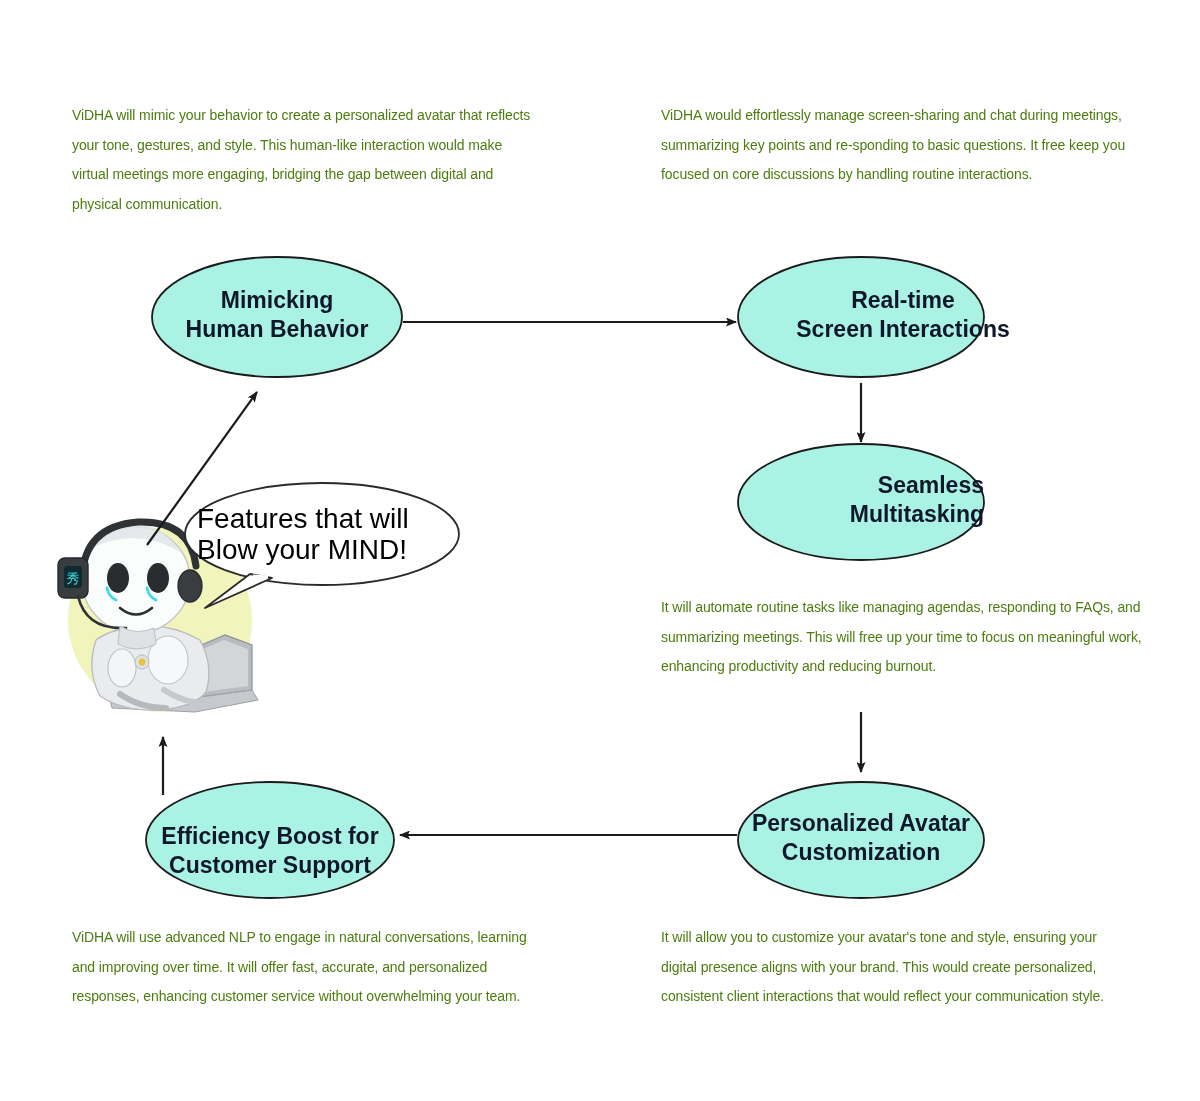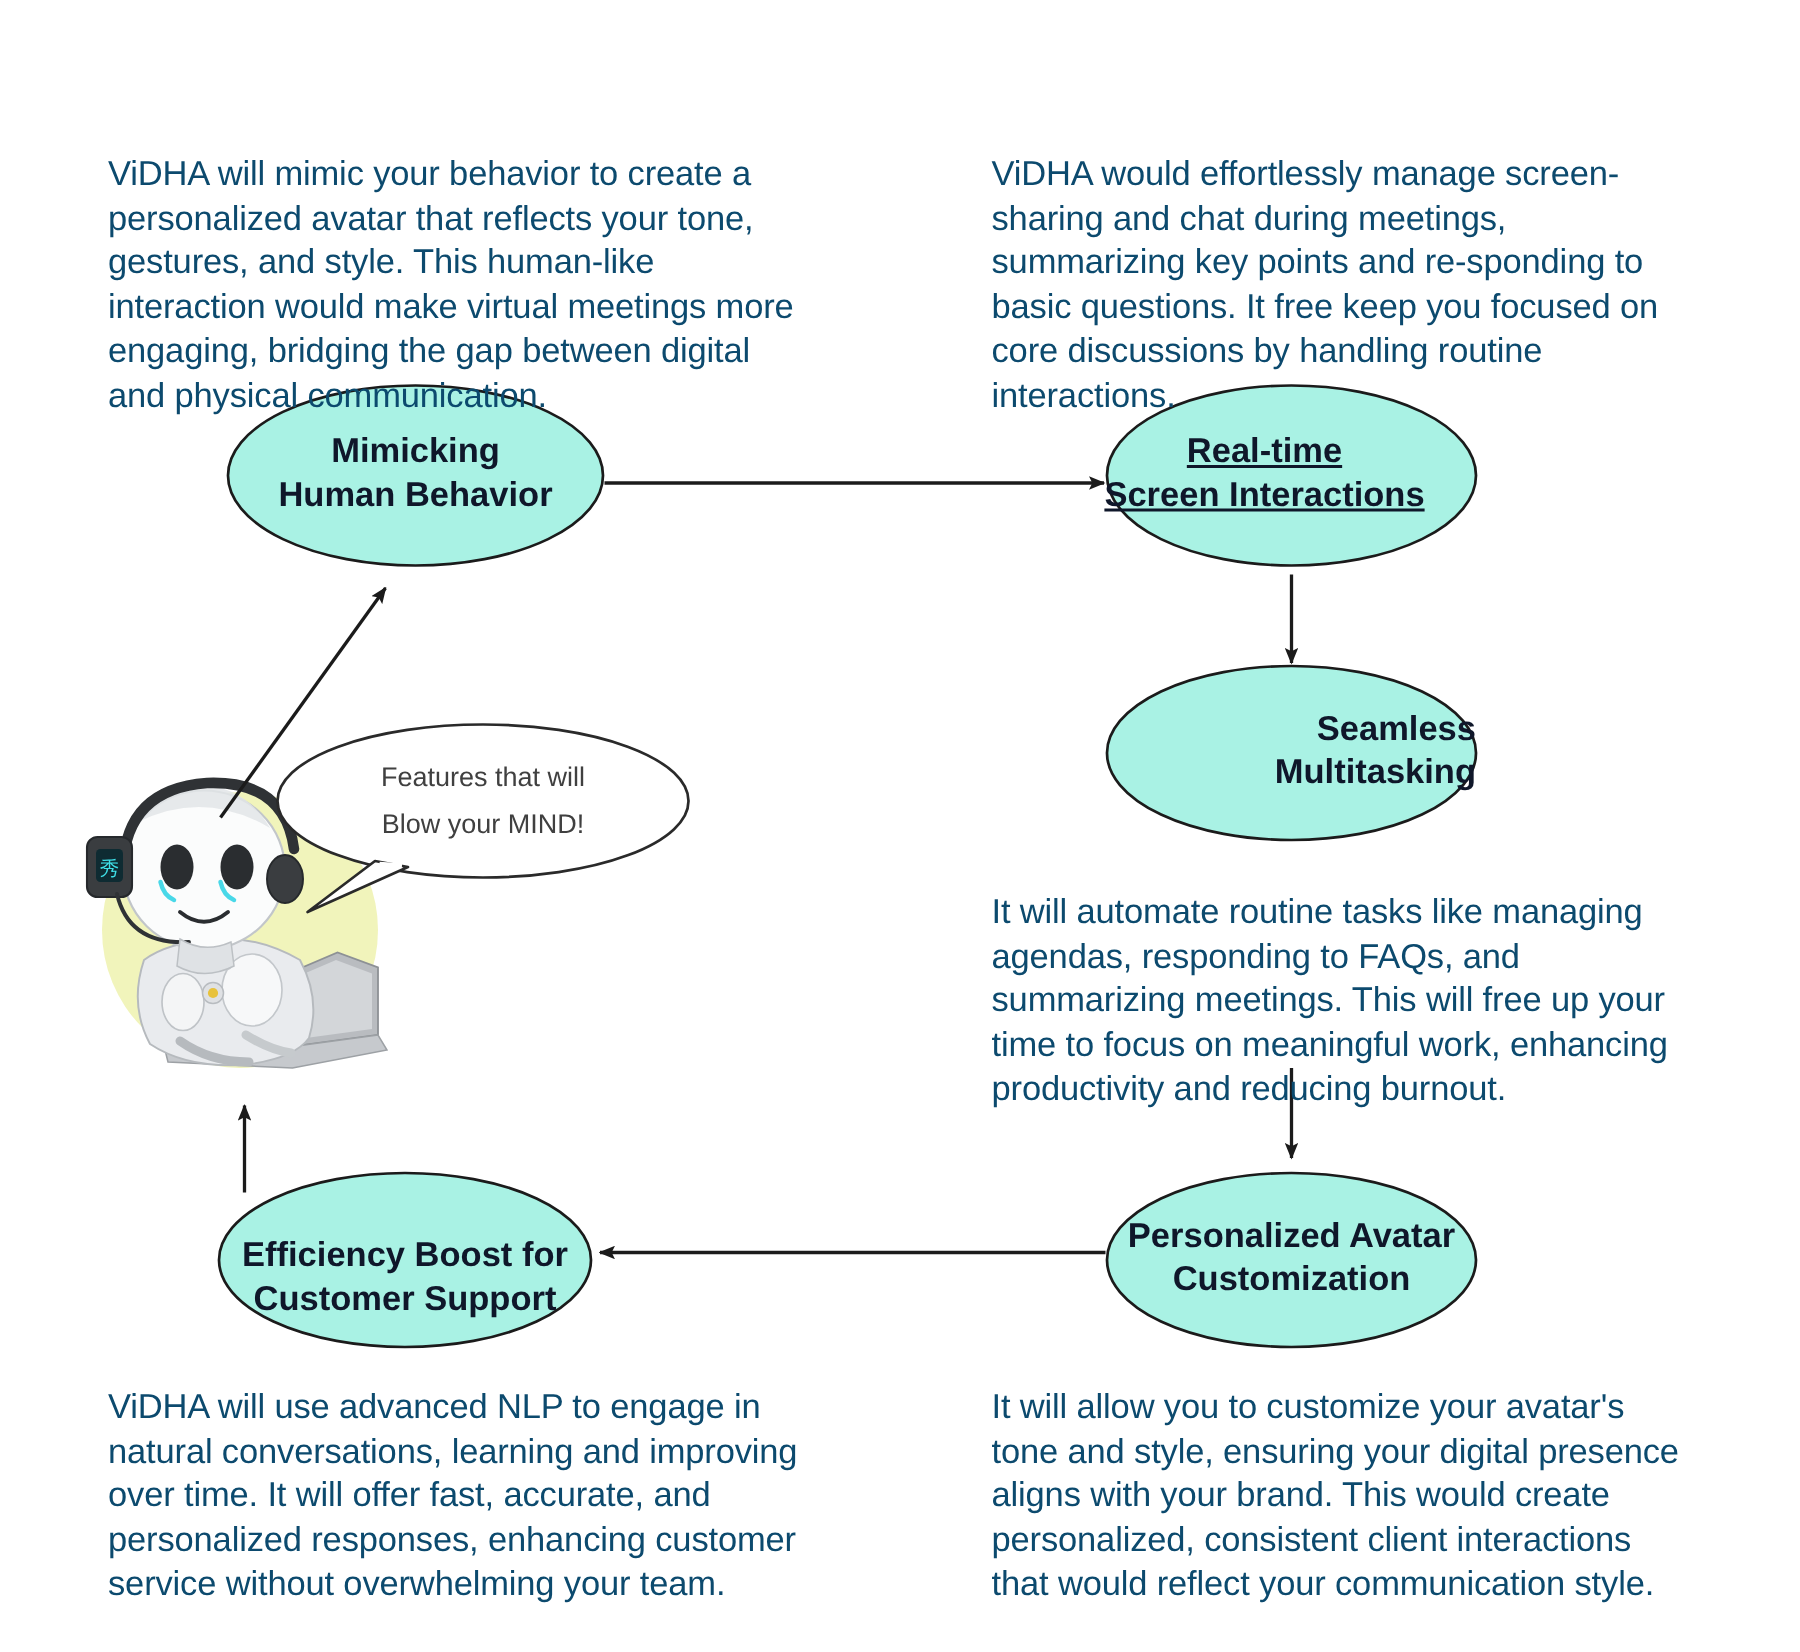--- a/index.html
+++ b/index.html
@@ -4,41 +4,40 @@
 <style>
   html,body{margin:0;padding:0;}
   body{
     width:1200px;height:1101px;background:#ffffff;
     font-family:"Liberation Sans","DejaVu Sans",sans-serif;
     position:relative;overflow:hidden;
   }
   .stage{position:absolute;inset:0;}
   .para{
     position:absolute;
-    font-size:23px;
+    font-size:14px;
     line-height:29.5px;
-    color:#0c4a6e;
+    color:#4d7c0f;
     letter-spacing:-0.1px;
     white-space:pre-line;
   }
   .node-label{
     position:absolute;
     text-align:center;
     font-weight:bold;
     color:#0f172a;
     font-size:23px;
     line-height:29px;
     white-space:pre-line;
     pointer-events:none;
   }
   .bubble-label{
     position:absolute;
-    text-align:center;
-    color:#404040;
-    font-size:18px;
+    color:#000000;
+    font-size:28px;
     line-height:31px;
   }
   .bubble-label .l1{font-weight:400;display:block;}
   .bubble-label .l2{font-weight:normal;display:block;}
   svg.layer{position:absolute;left:0;top:0;width:1200px;height:1101px;}
 </style>
 </head>
 <body>
 
 <div class="stage">
@@ -120,21 +119,21 @@
       <line x1="861" y1="383" x2="861" y2="442" marker-end="url(#arrowhead)"></line>
       <line x1="861" y1="712" x2="861" y2="772" marker-end="url(#arrowhead)"></line>
       <line x1="737" y1="835" x2="400" y2="835" marker-end="url(#arrowhead)"></line>
       <line x1="163" y1="795" x2="163" y2="737" marker-end="url(#arrowhead)"></line>
       <line x1="147" y1="545" x2="257" y2="392" marker-end="url(#arrowhead)"></line>
     </g>
   </svg>
 
   <div class="node-label" style="left:152px;top:286px;width:250px;">Mimicking
 Human Behavior</div>
-  <div class="node-label" style="left:720px;top:286px;width:246px;text-decoration:underline;">Real-time
+  <div class="node-label" style="left:780px;top:286px;width:246px;">Real-time
 Screen Interactions</div>
   <div class="node-label" style="left:738px;top:471px;width:246px;text-align:right;">Seamless
 Multitasking</div>
   <div class="node-label" style="left:738px;top:809px;width:246px;">Personalized Avatar
 Customization</div>
   <div class="node-label" style="left:146px;top:809px;width:248px;margin-top:13px;">Efficiency Boost for
 Customer Support</div>
 
   <div class="bubble-label" style="left:197px;top:503px;width:250px;">
     <span class="l1">Features that will</span>

